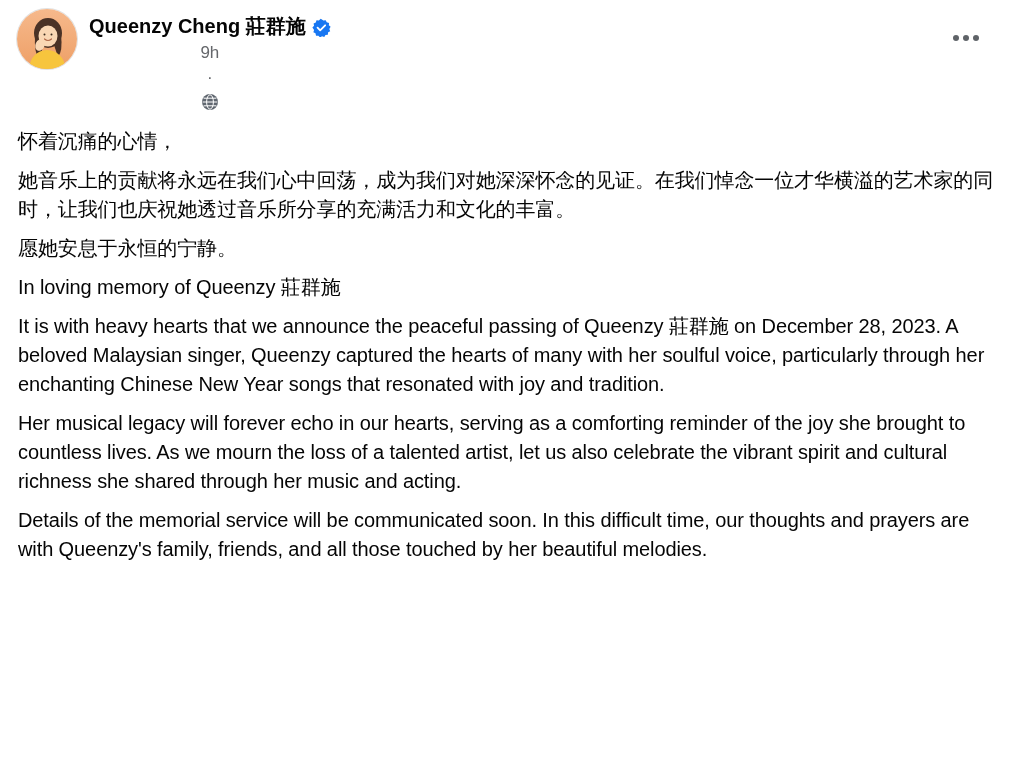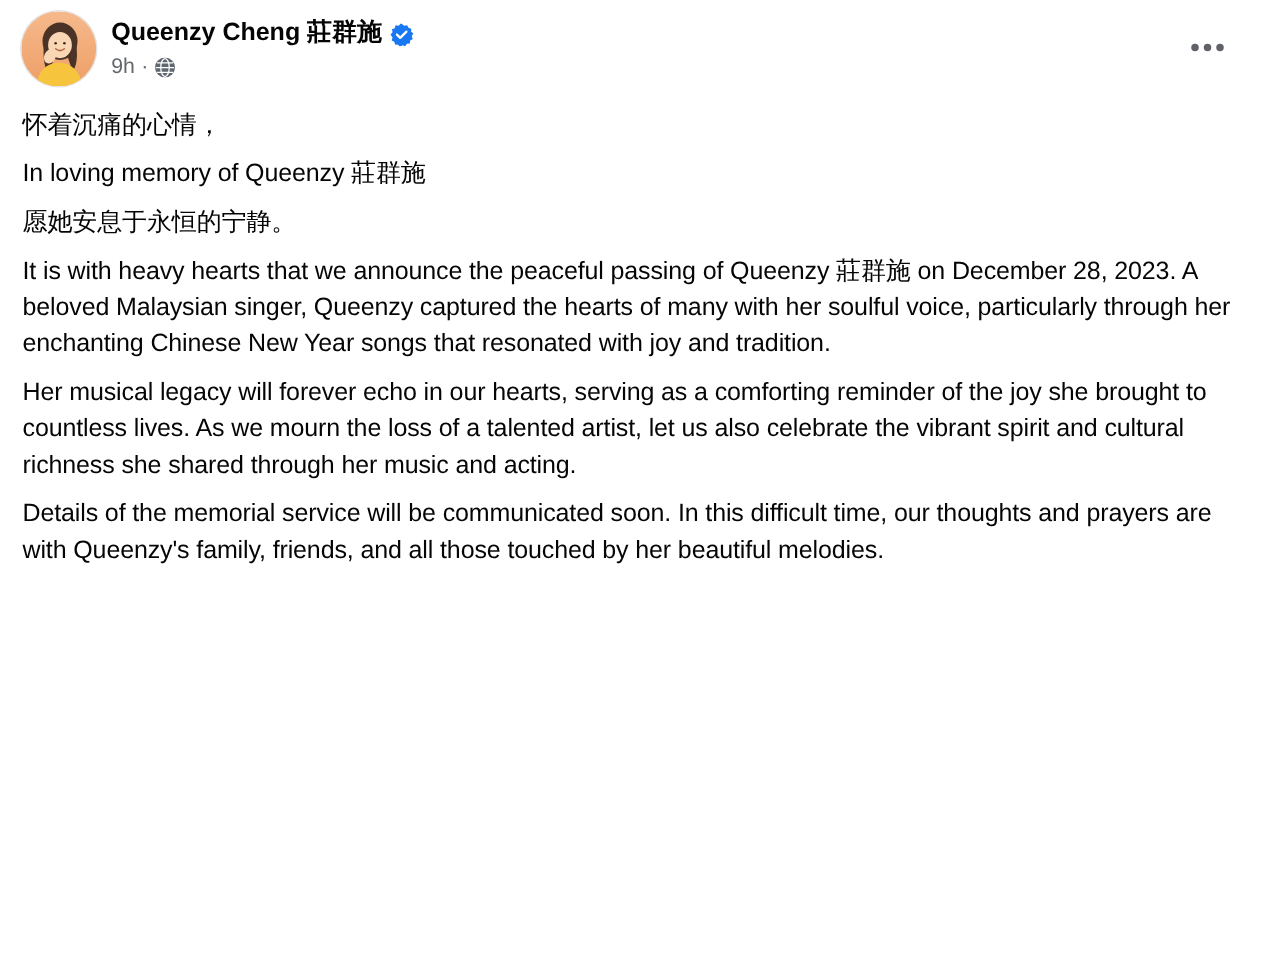--- a/index.html
+++ b/index.html
@@ -52,20 +52,21 @@
     margin-top: 2px;
   }
   .meta-line {
     display: flex;
     align-items: center;
     gap: 5px;
     margin-top: 5px;
     font-size: 17px;
     color: #65676b;
     line-height: 20px;
+    flex-direction: column;
   }
   .meta-line .timestamp { cursor: pointer; }
   .globe-icon { display: inline-flex; margin-top: 1px; }
   .more-button {
     position: absolute;
     top: 22px;
     right: 24px;
     width: 44px;
     height: 32px;
     border: none;
@@ -156,20 +157,21 @@
     <button class="more-button" aria-label="More options">
       <span class="dot"></span>
       <span class="dot"></span>
       <span class="dot"></span>
     </button>
 
   </header>
 
   <div class="post-body">
     <p>怀着沉痛的心情，</p>
+    <p>她音乐上的贡献将永远在我们心中回荡，成为我们对她深深怀念的见证。在我们悼念一位才华横溢的艺术家的同时，让我们也庆祝她透过音乐所分享的充满活力和文化的丰富。</p>
+    <p>愿她安息于永恒的宁静。</p>
     <p>In loving memory of Queenzy 莊群施</p>
-    <p>愿她安息于永恒的宁静。</p>
     <p>It is with heavy hearts that we announce the peaceful passing of Queenzy 莊群施 on December 28, 2023. A beloved Malaysian singer, Queenzy captured the hearts of many with her soulful voice, particularly through her enchanting Chinese New Year songs that resonated with joy and tradition.</p>
     <p>Her musical legacy will forever echo in our hearts, serving as a comforting reminder of the joy she brought to countless lives. As we mourn the loss of a talented artist, let us also celebrate the vibrant spirit and cultural richness she shared through her music and acting.</p>
     <p>Details of the memorial service will be communicated soon. In this difficult time, our thoughts and prayers are with Queenzy's family, friends, and all those touched by her beautiful melodies.</p>
   </div>
 
 </div>
 
 </body></html>

